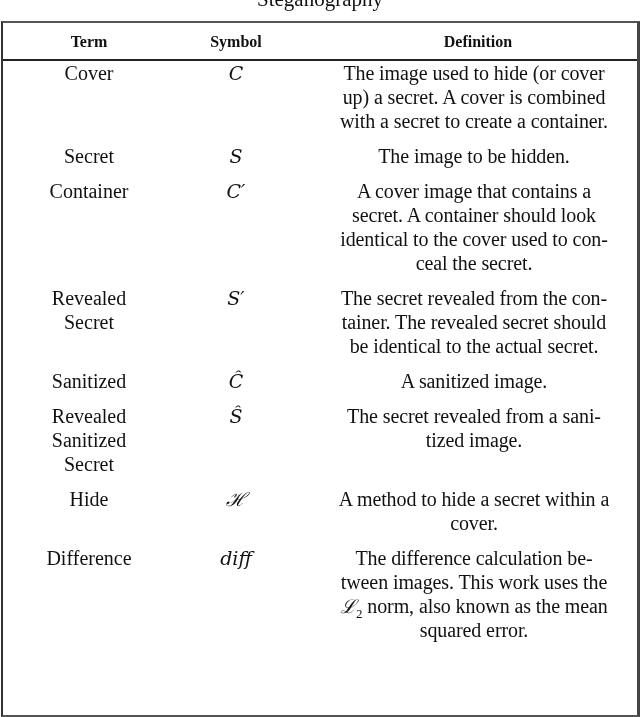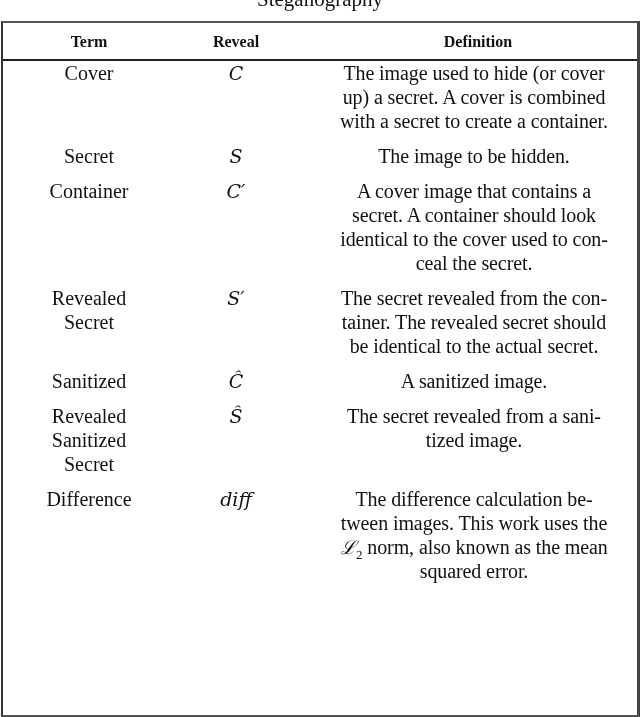--- a/index.html
+++ b/index.html
@@ -83,21 +83,21 @@
 </head>
 <body>
 
 <div class="caption">Steganography</div>
 
 <div class="table-frame">
   <table>
     <thead>
       <tr>
         <th class="term">Term</th>
-        <th class="sym">Reveal</th>
+        <th class="sym">Symbol</th>
         <th class="def">Definition</th>
       </tr>
     </thead>
     <tbody>
 
       <tr>
         <td class="term">
           <span>Cover</span>
         </td>
         <td class="sym">
@@ -172,20 +172,32 @@
         </td>
         <td class="sym">
           <span class="sym-val">Ŝ</span>
         </td>
         <td class="def">
           <span class="def-line">The secret revealed from a sani-</span>
           <span class="def-line">tized image.</span>
         </td>
       </tr>
 
+      <tr>
+        <td class="term">
+          <span>Hide</span>
+        </td>
+        <td class="sym">
+          <span class="sym-cal">ℋ</span>
+        </td>
+        <td class="def">
+          <span class="def-line">A method to hide a secret within a</span>
+          <span class="def-line">cover.</span>
+        </td>
+      </tr>
 
 
       <tr>
         <td class="term">
           <span>Difference</span>
         </td>
         <td class="sym">
           <span class="sym-val">diff</span>
         </td>
         <td class="def">

